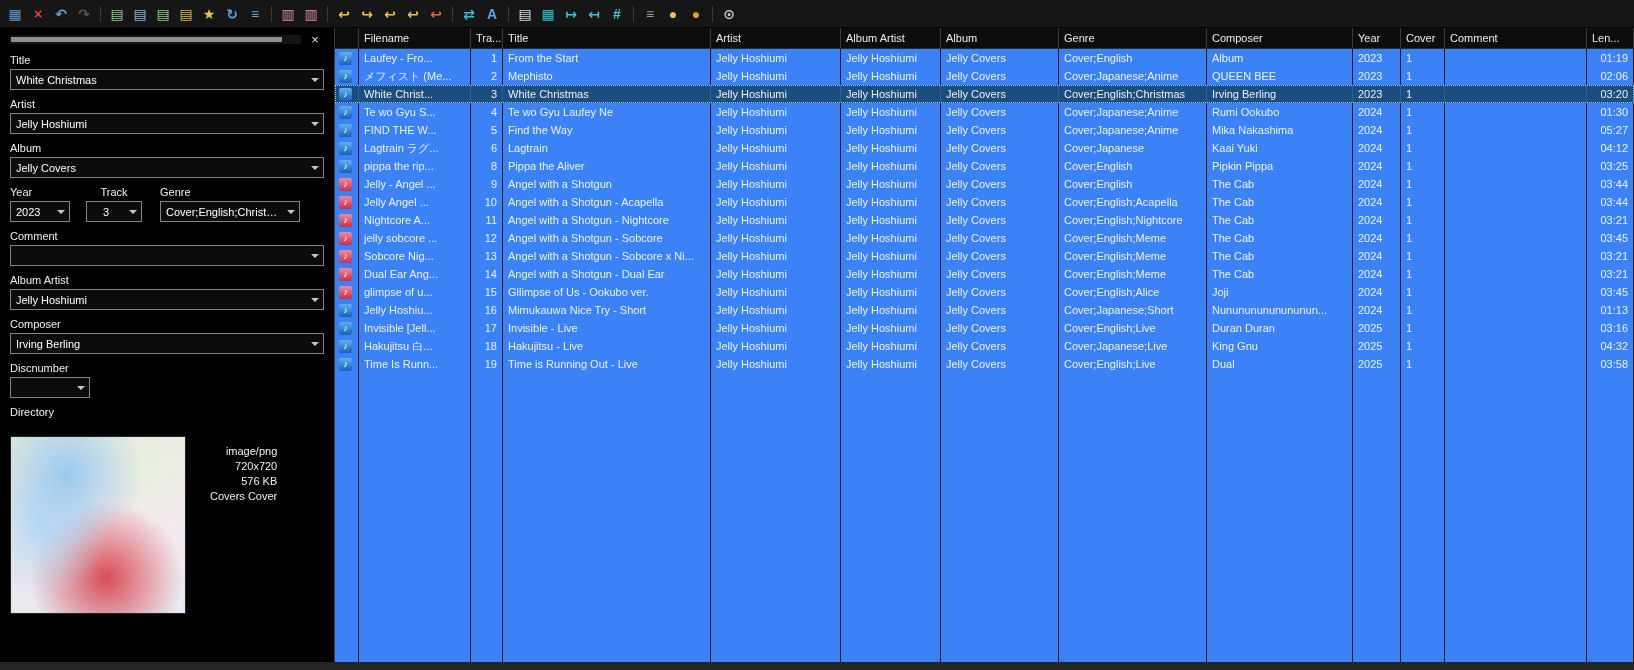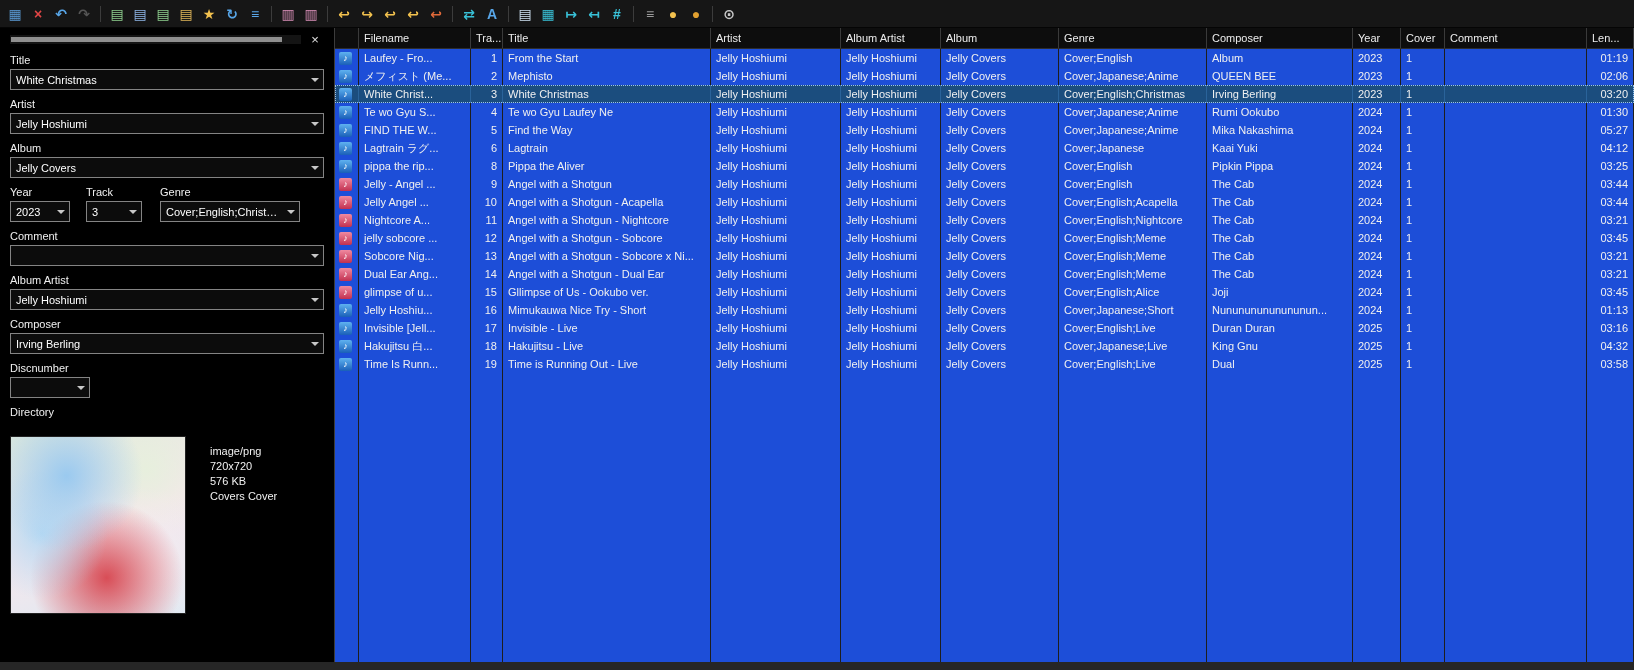--- a/index.html
+++ b/index.html
@@ -43,40 +43,40 @@
   }
   .combo .val {
     flex:1; color:#fff; font-size:11px; padding:0 5px;
     white-space:nowrap; overflow:hidden; text-overflow:ellipsis;
   }
   .combo .dd { width:16px; min-width:16px; display:flex; align-items:center; justify-content:center; height:100%; }
   .chev { width:0; height:0; border-left:4px solid transparent; border-right:4px solid transparent; border-top:4px solid #c8c8c8; }
 
   .triple-row { display:flex; }
   .triple-col-year  { width:60px; margin-right:16px; }
-  .triple-col-track { width:56px; margin-right:18px; }
+  .triple-col-track { width:56px; margin-right:18px;text-align:center; }
   .triple-col-genre { width:140px; }
   .disc-combo { width:80px; }
 
   
   .cover-row { display:flex; margin-top:18px; }
   .cover-art {
     width:176px; height:178px; border:1px solid #222;
     background:
       radial-gradient(circle at 32% 22%, rgba(150,200,240,.95) 0%, rgba(150,200,240,0) 42%),
       radial-gradient(circle at 18% 55%, rgba(170,215,245,.8) 0%, rgba(170,215,245,0) 38%),
       radial-gradient(circle at 55% 80%, rgba(214,60,70,.9) 0%, rgba(214,60,70,0) 45%),
       radial-gradient(circle at 80% 72%, rgba(245,235,240,.9) 0%, rgba(245,235,240,0) 40%),
       radial-gradient(circle at 78% 18%, rgba(230,240,220,.9) 0%, rgba(230,240,220,0) 35%),
       linear-gradient(160deg, #dfe9dc 0%, #f6e7ec 50%, #dce9f3 100%);
   }
-  .cover-info { margin-left:24px; margin-top:8px; text-align:left; line-height:15px; color:#f0f0f0; }
+  .cover-info { margin-left:24px; margin-top:8px; text-align:right; line-height:15px; color:#f0f0f0; }
 
   
-  .file-list { flex:1; display:flex; flex-direction:column; background:#1d4ed8; overflow:hidden; }
+  .file-list { flex:1; display:flex; flex-direction:column; background:#3b82f6; overflow:hidden; }
   .lheader { display:flex; height:21px; background:#0d0d0d; border-bottom:1px solid #2c2c2c; flex:none; }
   .hcell {
     border-right:1px solid #3a3a3a; color:#ececec; font-size:11px;
     display:flex; align-items:center; padding:0 5px; white-space:nowrap; overflow:hidden; flex:none;
   }
   .lbody { flex:1; display:flex; flex-direction:column; overflow:hidden; }
   .trow { display:flex; height:18px; flex:none; }
   .trow.filler { flex:1; height:auto; }
   .tcell {
     border-right:1px solid #1e1e1e; color:#f0f0f0; font-size:11px; line-height:18px;

